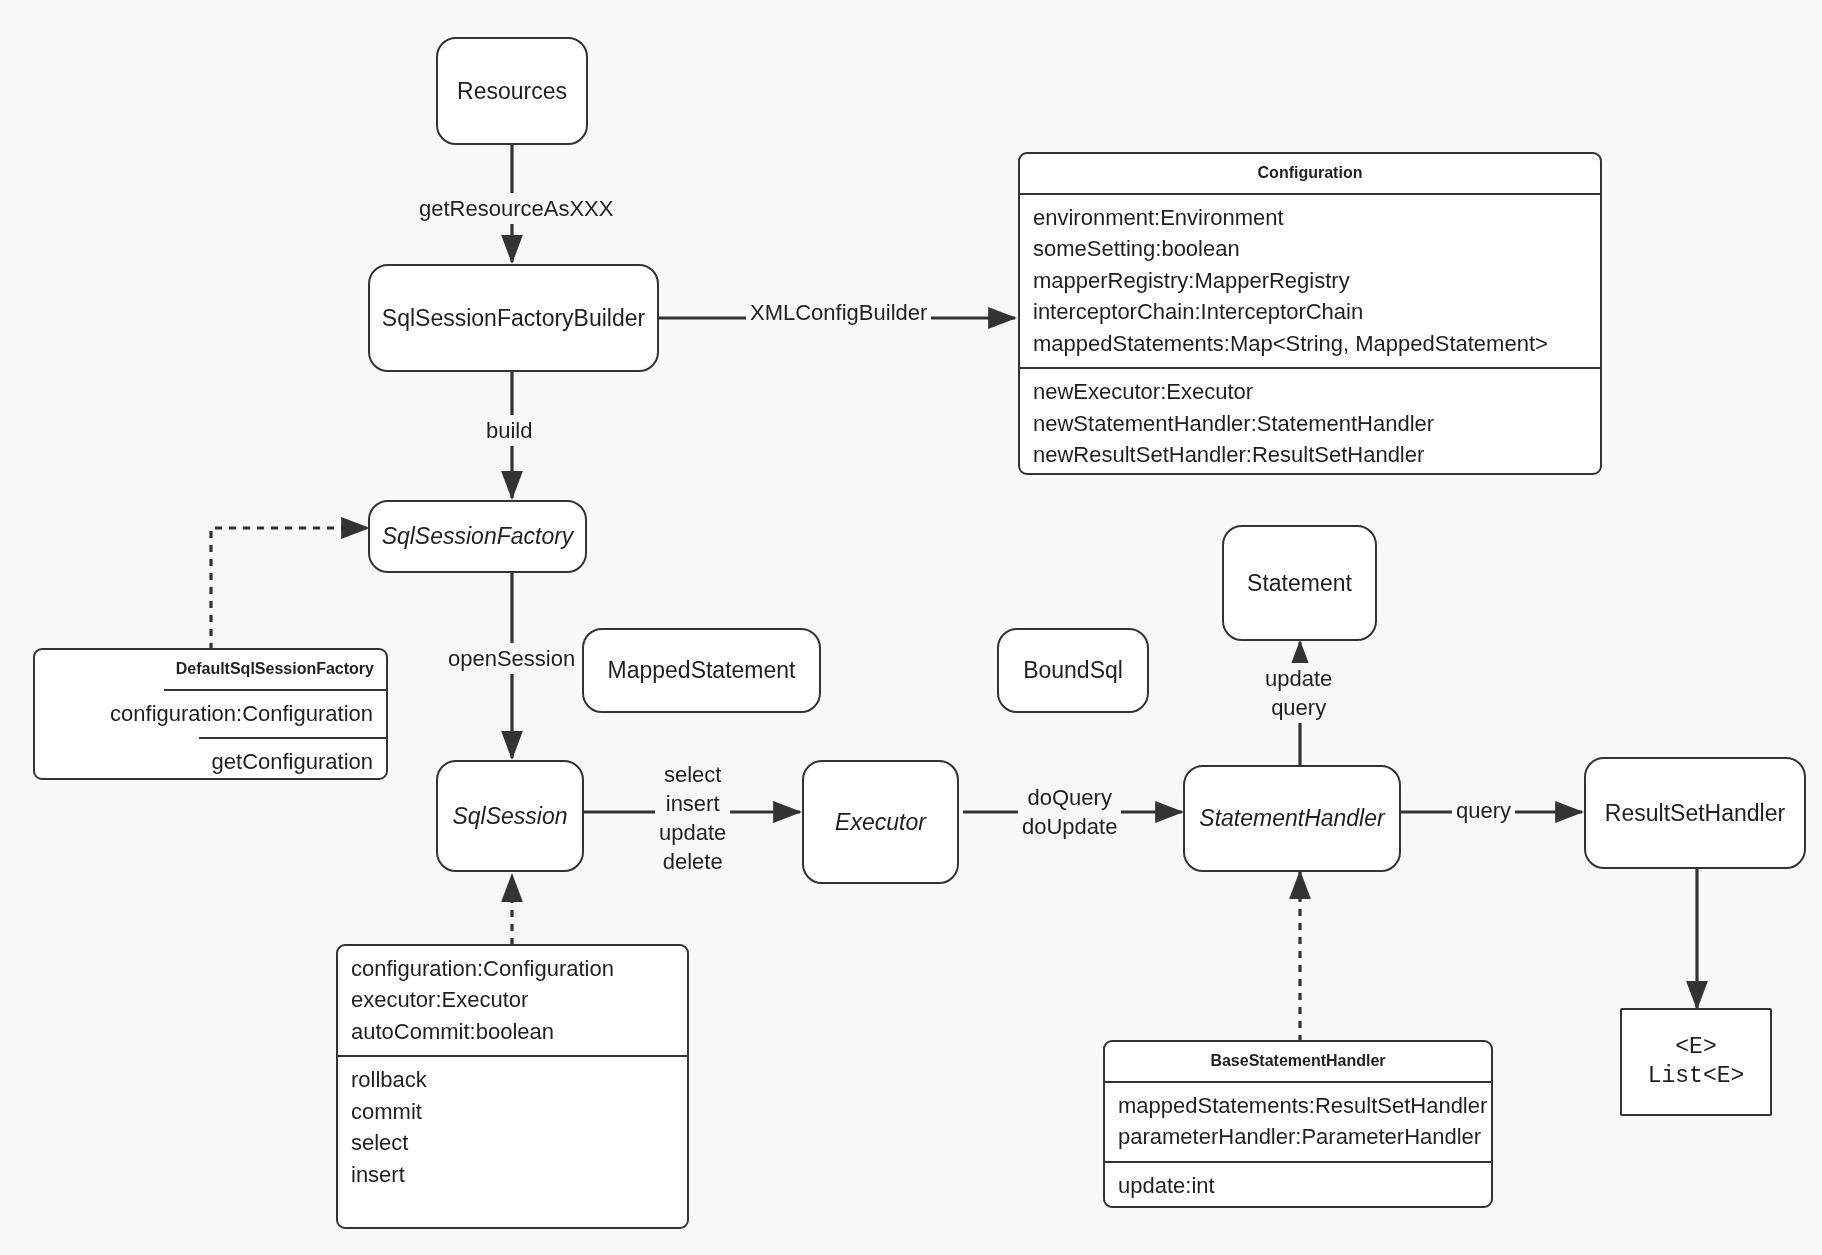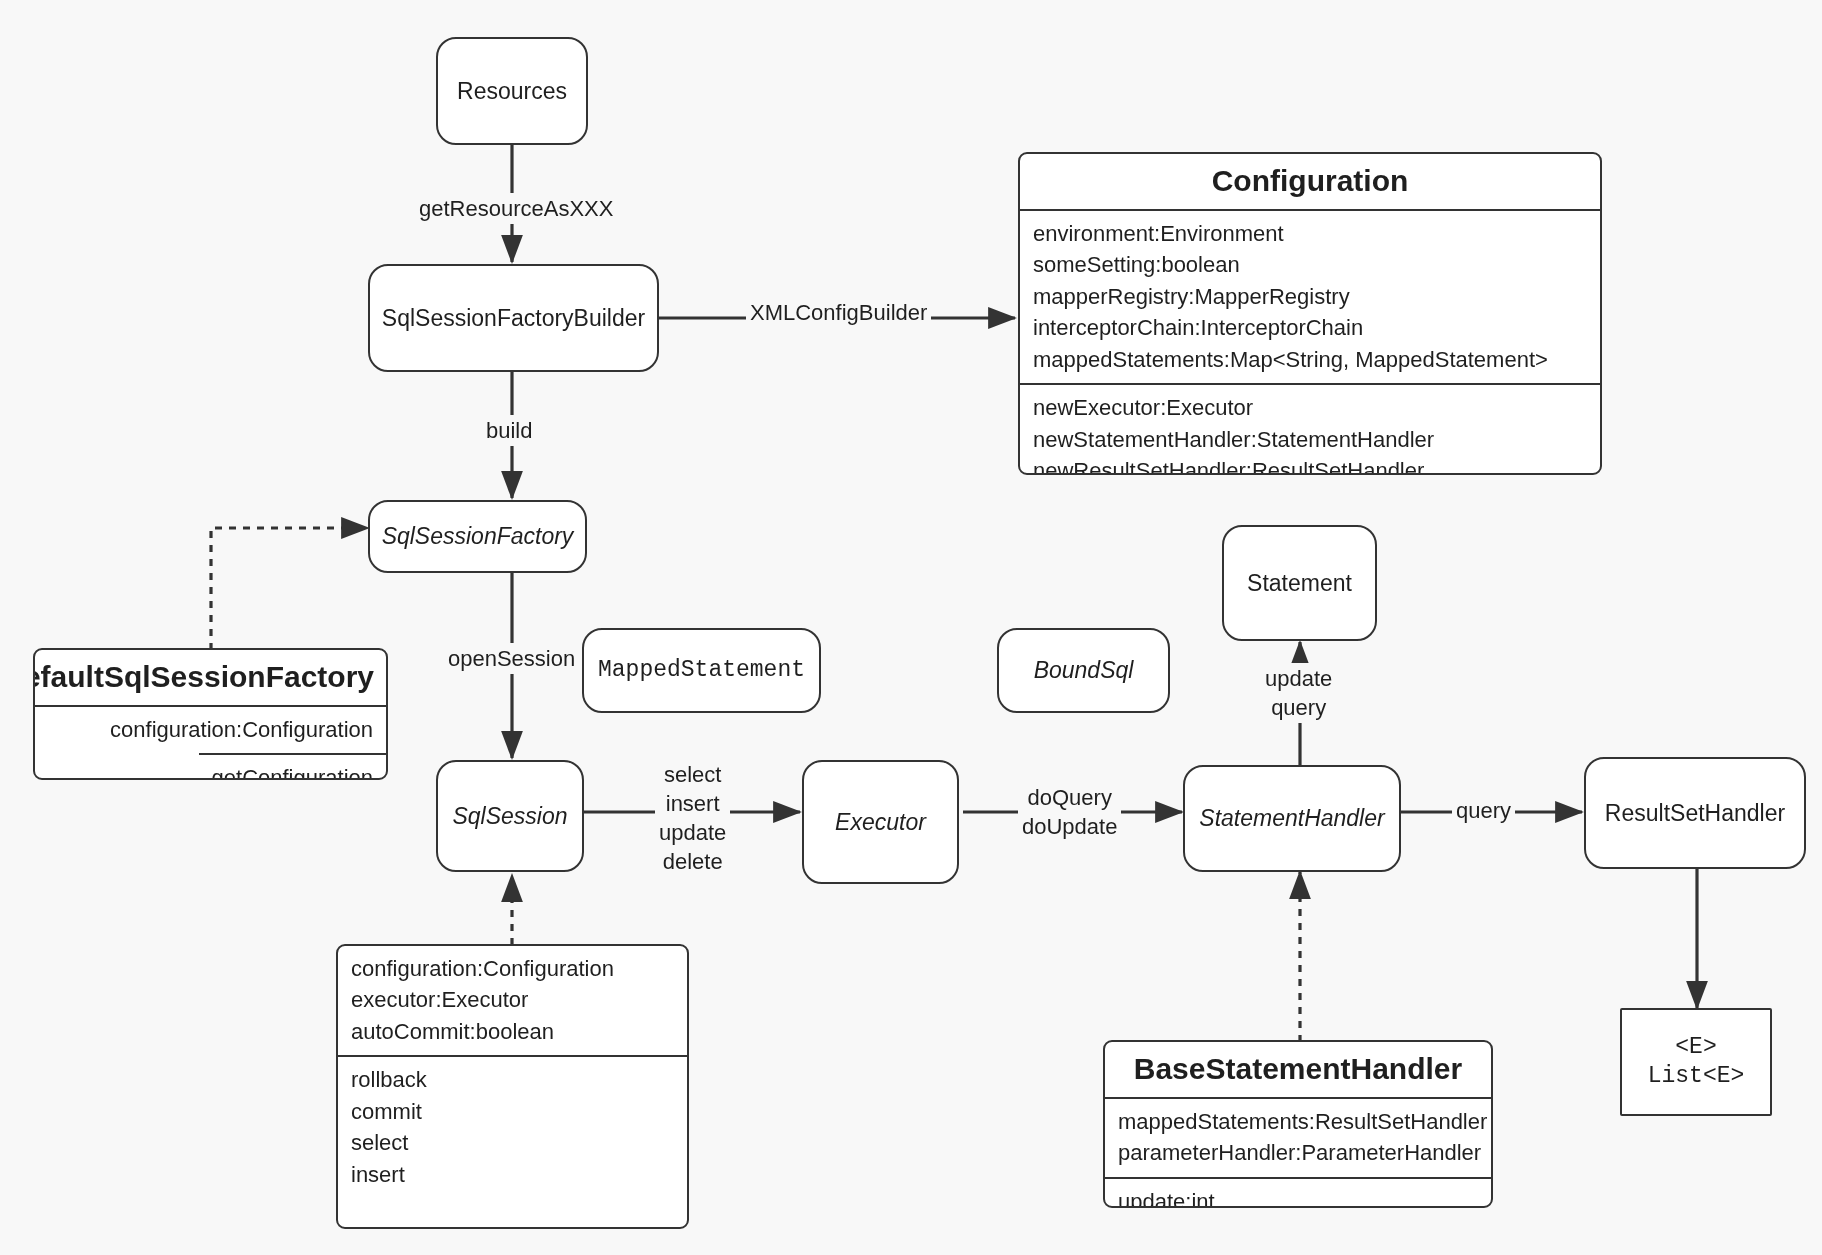--- a/index.html
+++ b/index.html
@@ -50,21 +50,21 @@
     background: #ffffff;
     border: 2.5px solid #333333;
     border-radius: 9px;
     display: flex;
     flex-direction: column;
     color: #1f1f1f;
     z-index: 3;
     overflow: hidden;
   }
   .cb-title {
-    font-size: 30px;
+    font-size: 16px;
     font-weight: bold;
     text-align: center;
     padding: 10px 12px 11px 12px;
     border-bottom: 2.5px solid #333333;
     box-sizing: border-box;
   }
   .cb-section {
     padding: 7px 13px 8px 13px;
     font-size: 22px;
     line-height: 1.43;
@@ -153,29 +153,29 @@
   </div>
 
   <div class="node iface" style="left:368px; top:500px; width:219px; height:73px;align-items:center;">
     <span class="node-label">SqlSessionFactory</span>
   </div>
 
   <div class="node iface" style="left:436px; top:760px; width:148px; height:112px;">
     <span class="node-label">SqlSession</span>
   </div>
 
-  <div class="node" style="left:582px; top:628px; width:239px; height:85px;font-family:Liberation Mono, monospace;">
+  <div class="node" style="left:582px; top:628px; width:239px; height:85px;">
     <span class="node-label">MappedStatement</span>
   </div>
 
   <div class="node iface" style="left:802px; top:760px; width:157px; height:124px;">
     <span class="node-label">Executor</span>
   </div>
 
-  <div class="node" style="left:997px; top:628px; width:173px; height:85px;font-style:italic;">
+  <div class="node" style="left:997px; top:628px; width:152px; height:85px;">
     <span class="node-label">BoundSql</span>
   </div>
 
   <div class="node" style="left:1222px; top:525px; width:155px; height:116px;">
     <span class="node-label">Statement</span>
   </div>
 
   <div class="node iface" style="left:1183px; top:765px; width:218px; height:107px;">
     <span class="node-label">StatementHandler</span>
   </div>

